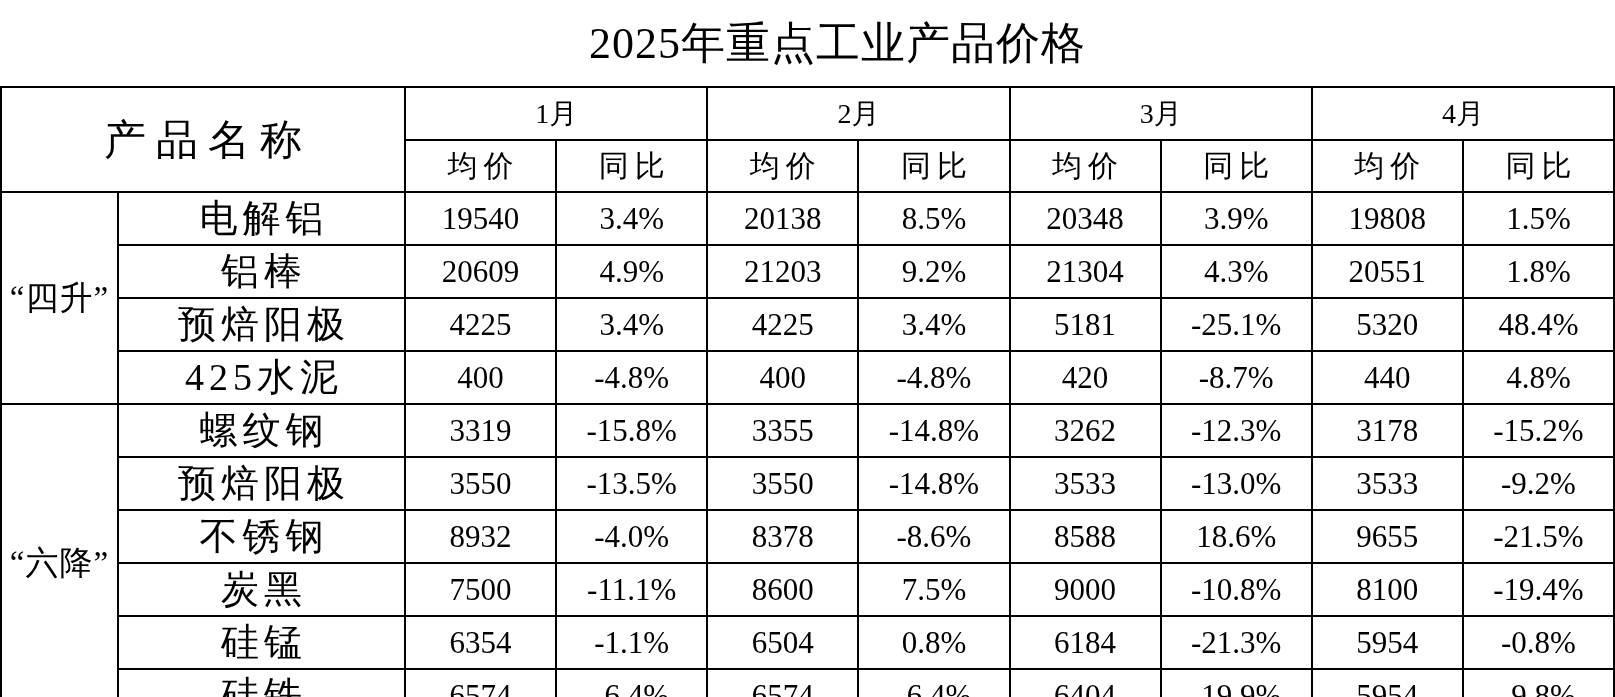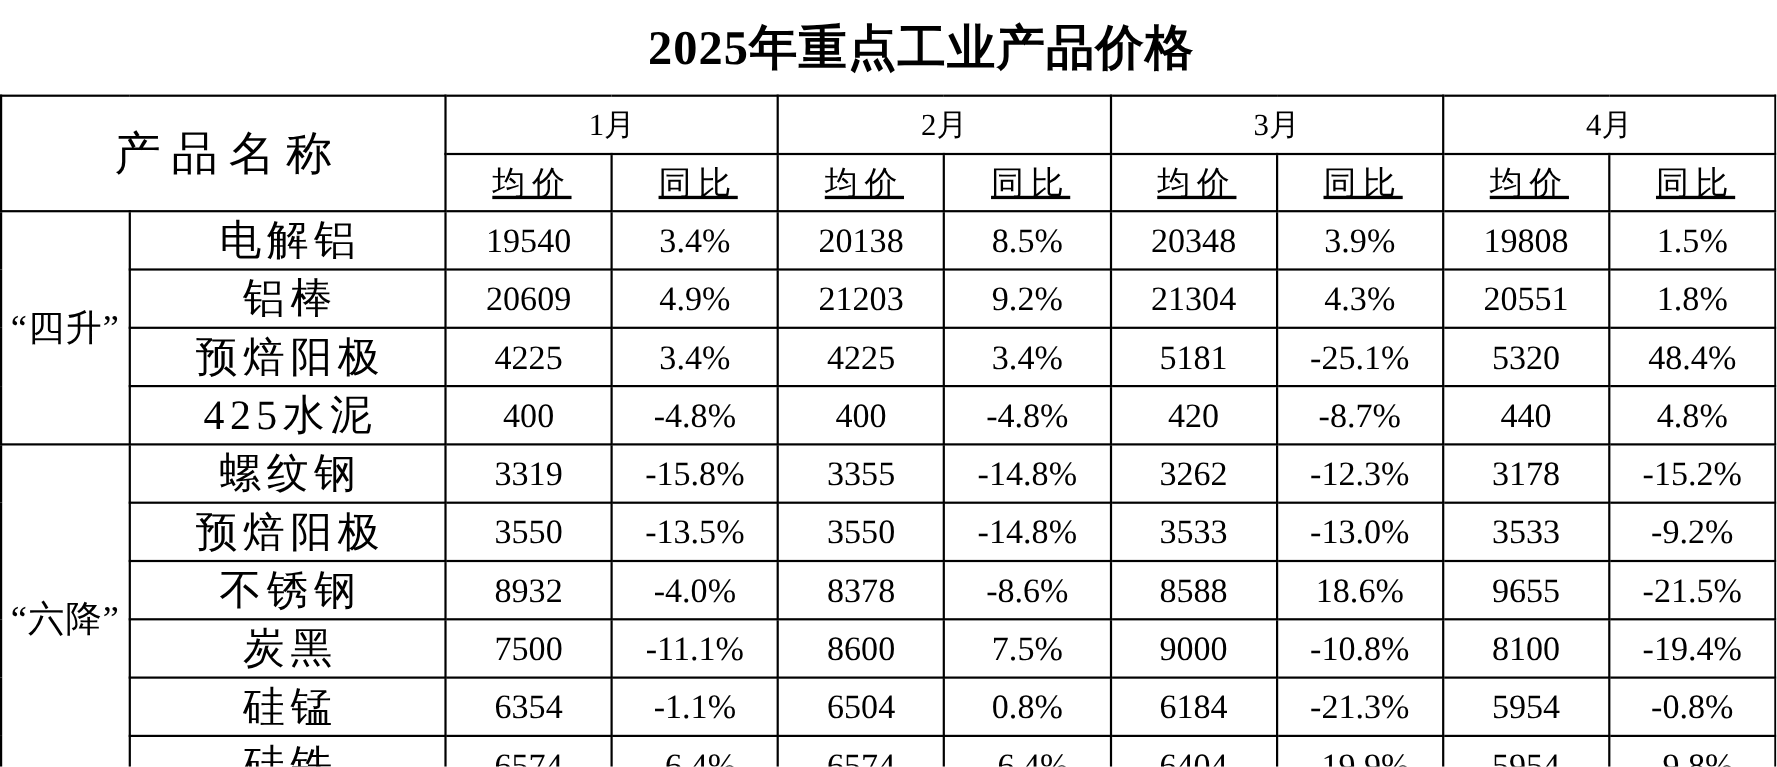--- a/index.html
+++ b/index.html
@@ -14,42 +14,42 @@
     height: 697px;
     overflow: hidden;
     background: #ffffff;
   }
   .title {
     height: 86px;
     display: flex;
     align-items: center;
     justify-content: center;
     font-size: 44px;
-    font-weight: bold;
+    font-weight: normal;
     letter-spacing: 1px;
     padding-left: 60px; 
     box-sizing: border-box;
   }
   table.price-table {
     border-collapse: collapse;
     table-layout: fixed;
     width: 1615px;
   }
   table.price-table th,
   table.price-table td {
     border: 2px solid #000000;
     text-align: center;
     vertical-align: middle;
     padding: 0;
     overflow: hidden;
     white-space: nowrap;
     font-weight: normal;
   }
   thead tr.month-row    { height: 53px; }
-  thead tr.sub-row      { height: 52px; text-decoration: underline; }
+  thead tr.sub-row      { height: 52px; }
   tbody tr              { height: 49.8px; }
 
   th.name-hdr {
     font-size: 42px;
     letter-spacing: 10px;
     text-indent: 10px;
   }
   th.month-hdr {
     font-size: 28px;
     font-weight: bold;

